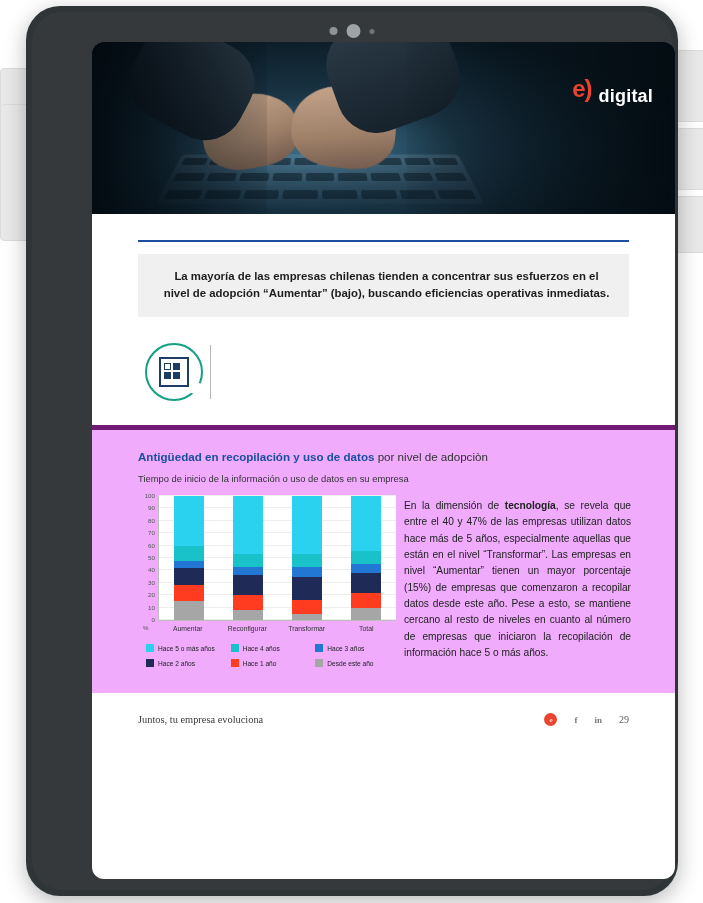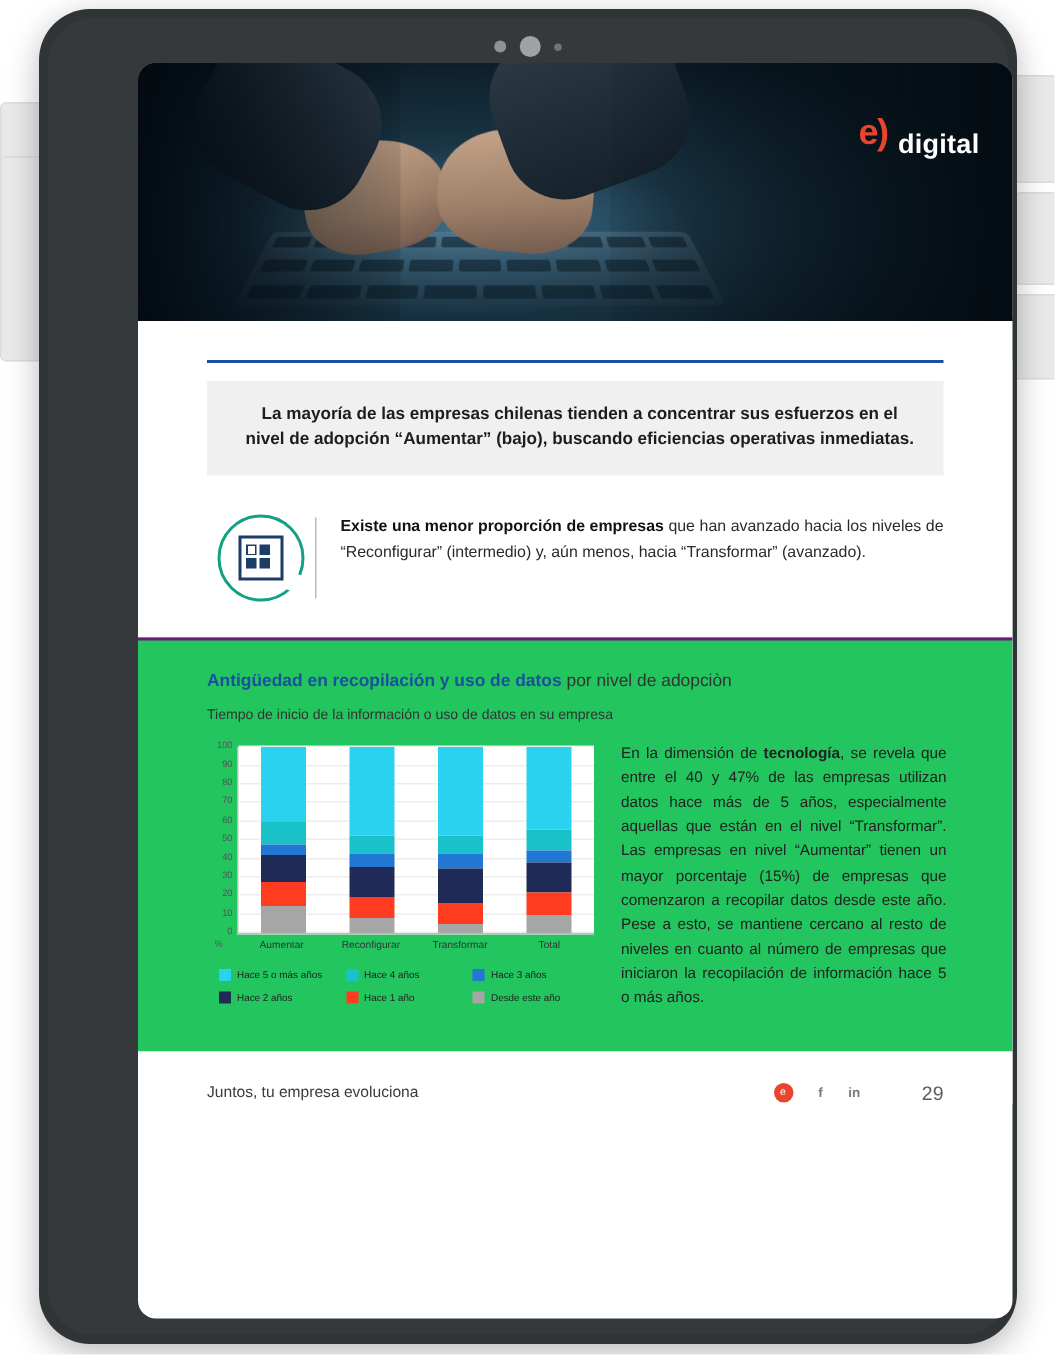--- a/index.html
+++ b/index.html
@@ -237,39 +237,38 @@
     padding: 11px 16px;
     width: 112px;
     font-size: 11px;
     font-weight: bold;
     color: #16365f;
   }
 
   
   .chart-section {
     margin-top: 24px;
-    background: #22c55e;
-    border-top: 2px solid #701a75;
+    background: #f0abfc;
+    border-top: 5px solid #701a75;
     padding: 20px 44px 26px 46px;
   }
   .chart-title {
     font-size: 11.6px;
     color: #333;
     margin-bottom: 10px;
   }
   .chart-title b { color: #1b4fa0; }
   .chart-sub {
     font-size: 9.4px;
     color: #333;
     margin-bottom: 12px;
   }
   .chart-row {
     display: flex;
-    gap: 18px;
-    align-items: center;
+    gap: 8px;
   }
   .chart-left { width: 258px; flex: 0 0 258px; }
   .plot {
     position: relative;
     height: 124px;
     border-left: 1px solid #bdbdbd;
     border-bottom: 1px solid #bdbdbd;
     margin-left: 20px;
     background: #ffffff;
   }
@@ -345,20 +344,21 @@
     padding-top: 2px;
   }
 
   
   .footer {
     display: flex;
     align-items: center;
     justify-content: space-between;
     padding: 20px 46px 0 46px;
     background: #ffffff;
+    font-family: Liberation Serif, serif;
   }
   .footer-text {
     font-size: 10.4px;
     color: #3b3b3b;
   }
   .footer-right {
     display: flex;
     align-items: center;
     gap: 17px;
   }
@@ -369,23 +369,22 @@
   }
   .soc-globe {
     width: 13px; height: 13px;
     border-radius: 50%;
     background: #e8442e;
     color: #fff;
     font-size: 7px;
     display: flex; align-items: center; justify-content: center;
   }
   .pagenum {
-    font-size: 13px;
+    font-size: 10px;
     color: #5c5c5c;
-    margin-left: 24px;
   }
 </style>
 </head>
 <body>
 
 <div class="bg-panel bg-left-1"></div>
 <div class="bg-panel bg-left-2"></div>
 <div class="bg-panel bg-right-1"></div>
 <div class="bg-panel bg-right-2"></div>
 <div class="bg-panel bg-right-3"></div>
@@ -458,23 +457,20 @@
           <div class="callout">La mayoría de las empresas chilenas tienden a concentrar sus esfuerzos en el nivel de adopción “Aumentar” (bajo), buscando eficiencias operativas inmediatas.</div>
         </div>
 
         <div class="insight">
           <div class="insight-icon">
             <div class="icon-circle">
               <div class="icon-bld"></div>
             </div>
           </div>
           <div class="insight-bar"></div>
-          <div class="insight-text">
-            <b>Existe una menor proporción de empresas</b><span> que han avanzado hacia los niveles de “Reconfigurar” (intermedio) y, aún menos, hacia “Transformar” (avanzado).</span>
-          </div>
         </div>
 
 
         <div class="chart-section">
           <div class="chart-title">
             <b>Antigüedad en recopilación y uso de datos</b><span> por nivel de adopciòn</span>
           </div>
           <div class="chart-sub">Tiempo de inicio de la información o uso de datos en su empresa</div>
 
           <div class="chart-row">

